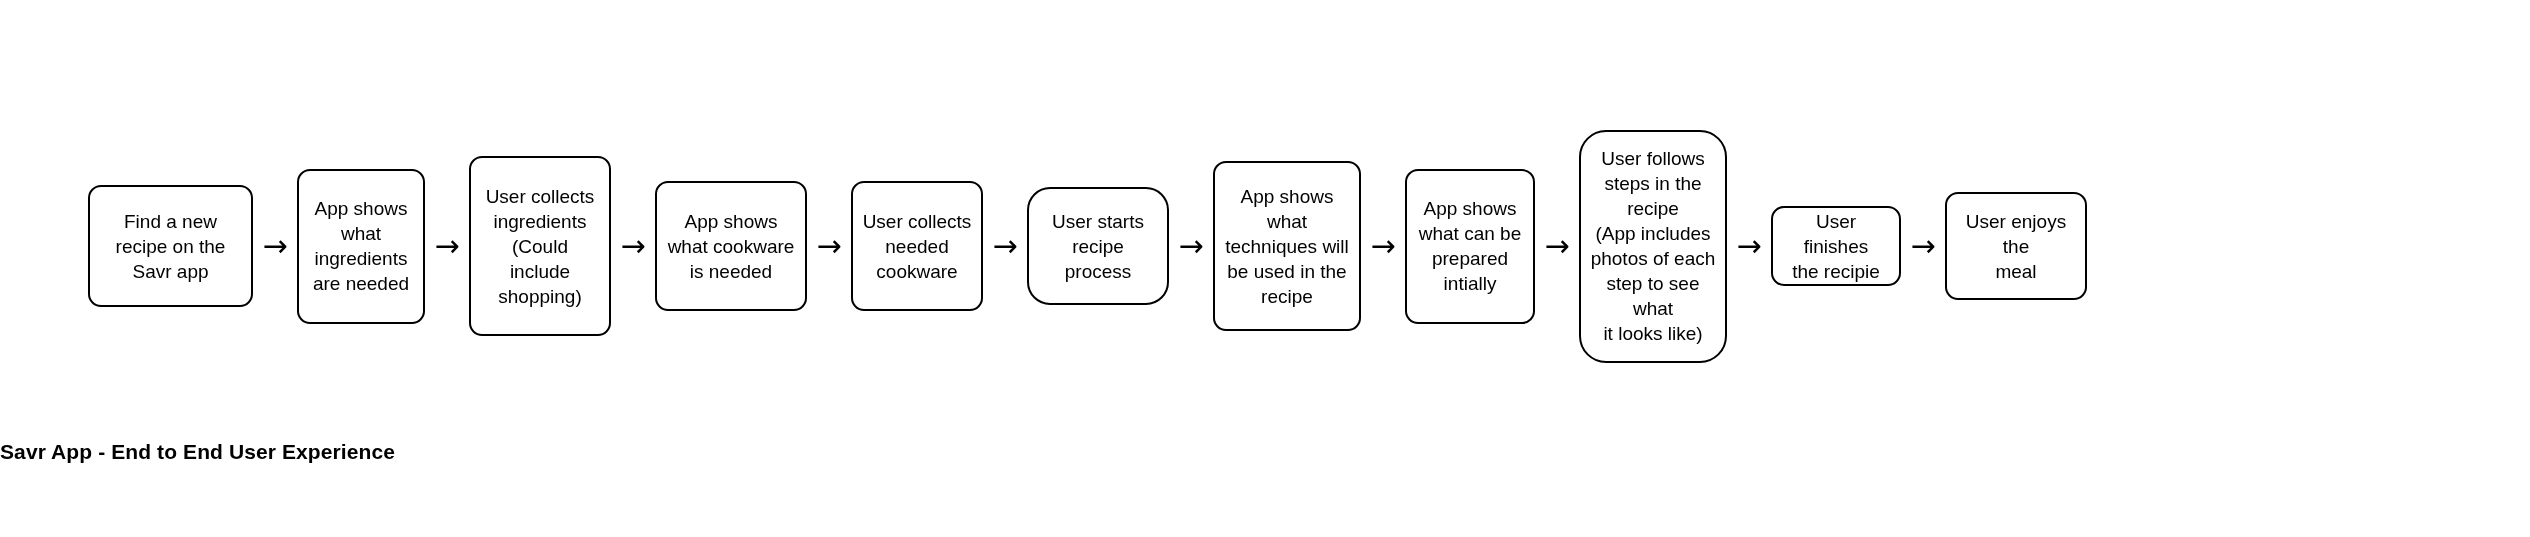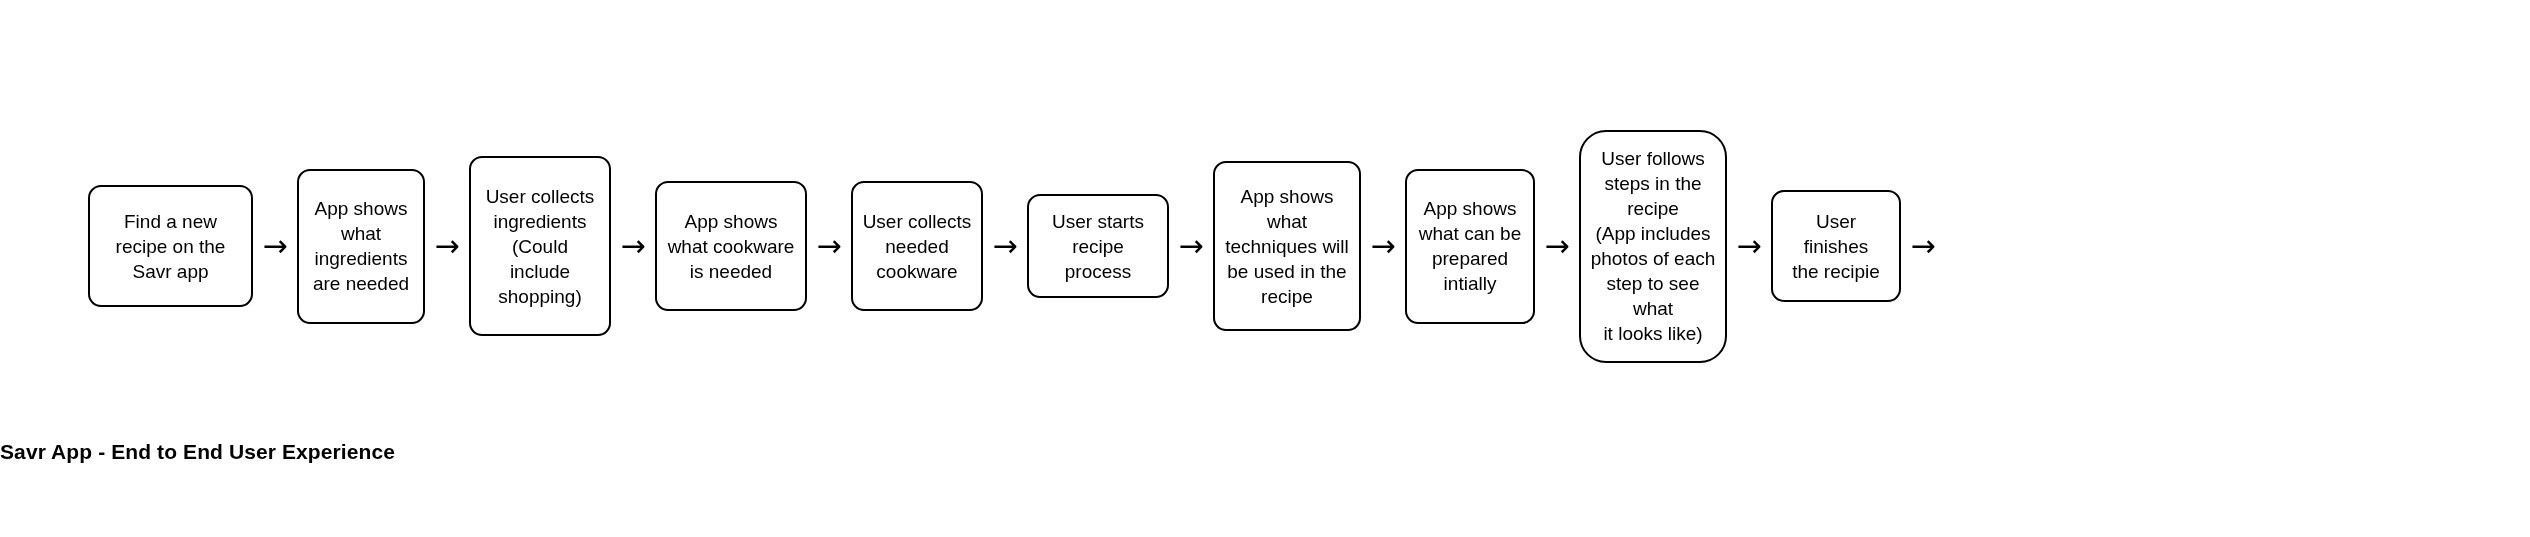--- a/index.html
+++ b/index.html
@@ -67,25 +67,25 @@
     font-family: "DejaVu Sans", sans-serif;
     user-select: none;
   }
 
   
   .n0  { width: 165px; height: 122px; }
   .n1  { width: 128px; height: 155px; }
   .n2  { width: 142px; height: 180px; }
   .n3  { width: 152px; height: 130px; }
   .n4  { width: 132px; height: 130px; }
-  .n5  { width: 142px; height: 104px; }
+  .n5  { width: 142px; height: 118px; border-radius: 23px; }
   .n6  { width: 148px; height: 170px; }
   .n7  { width: 130px; height: 155px; }
   .n8  { width: 148px; height: 233px; border-radius: 27px; }
-  .n9  { width: 130px; height: 112px; }
+  .n9  { width: 130px; height: 80px; }
   .n10 { width: 142px; height: 108px; }
 
   
   #caption {
     position: absolute;
     left: 0;
     top: 440px;
     width: 2190px;
     text-align: left;
     font-size: 21px;
@@ -171,18 +171,22 @@
 it looks like)</span>
     </div>
     <div class="flow-arrow">→</div>
 
     <div class="flow-node n9">
       <span class="node-label">User finishes
 the recipie</span>
     </div>
     <div class="flow-arrow">→</div>
 
+    <div class="flow-node n10">
+      <span class="node-label">User enjoys the
+meal</span>
+    </div>
 
   </div>
 
   <div id="caption">Savr App - End to End User Experience</div>
 
 </div>
 
 </body></html>

